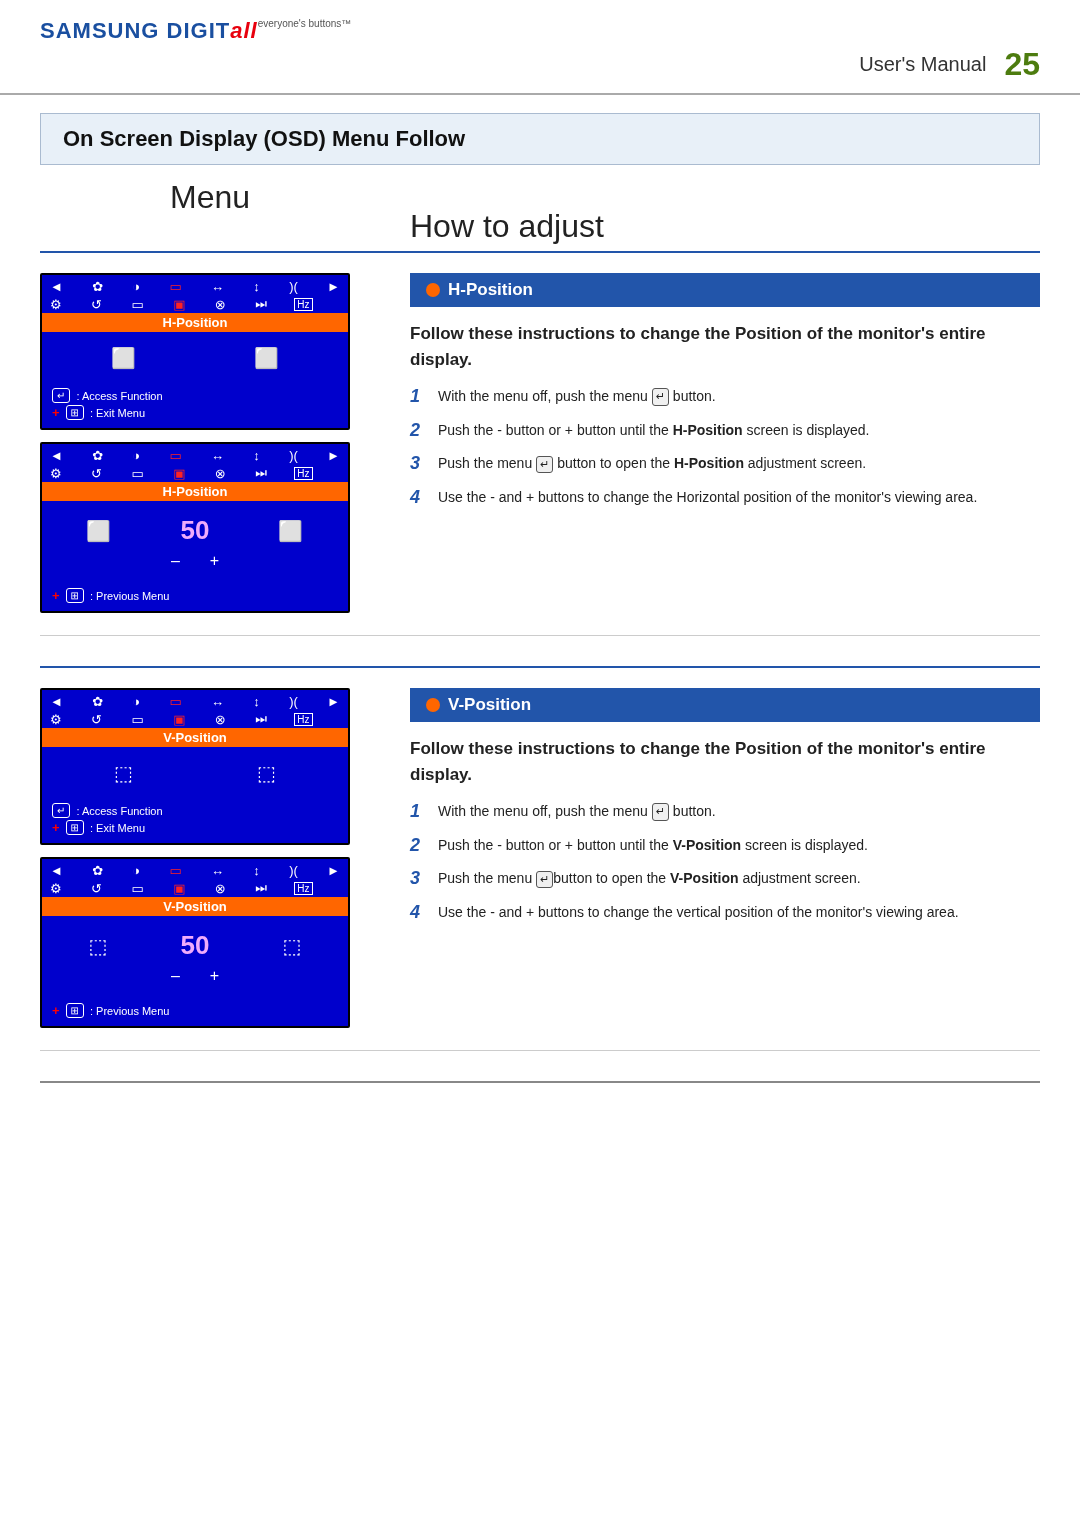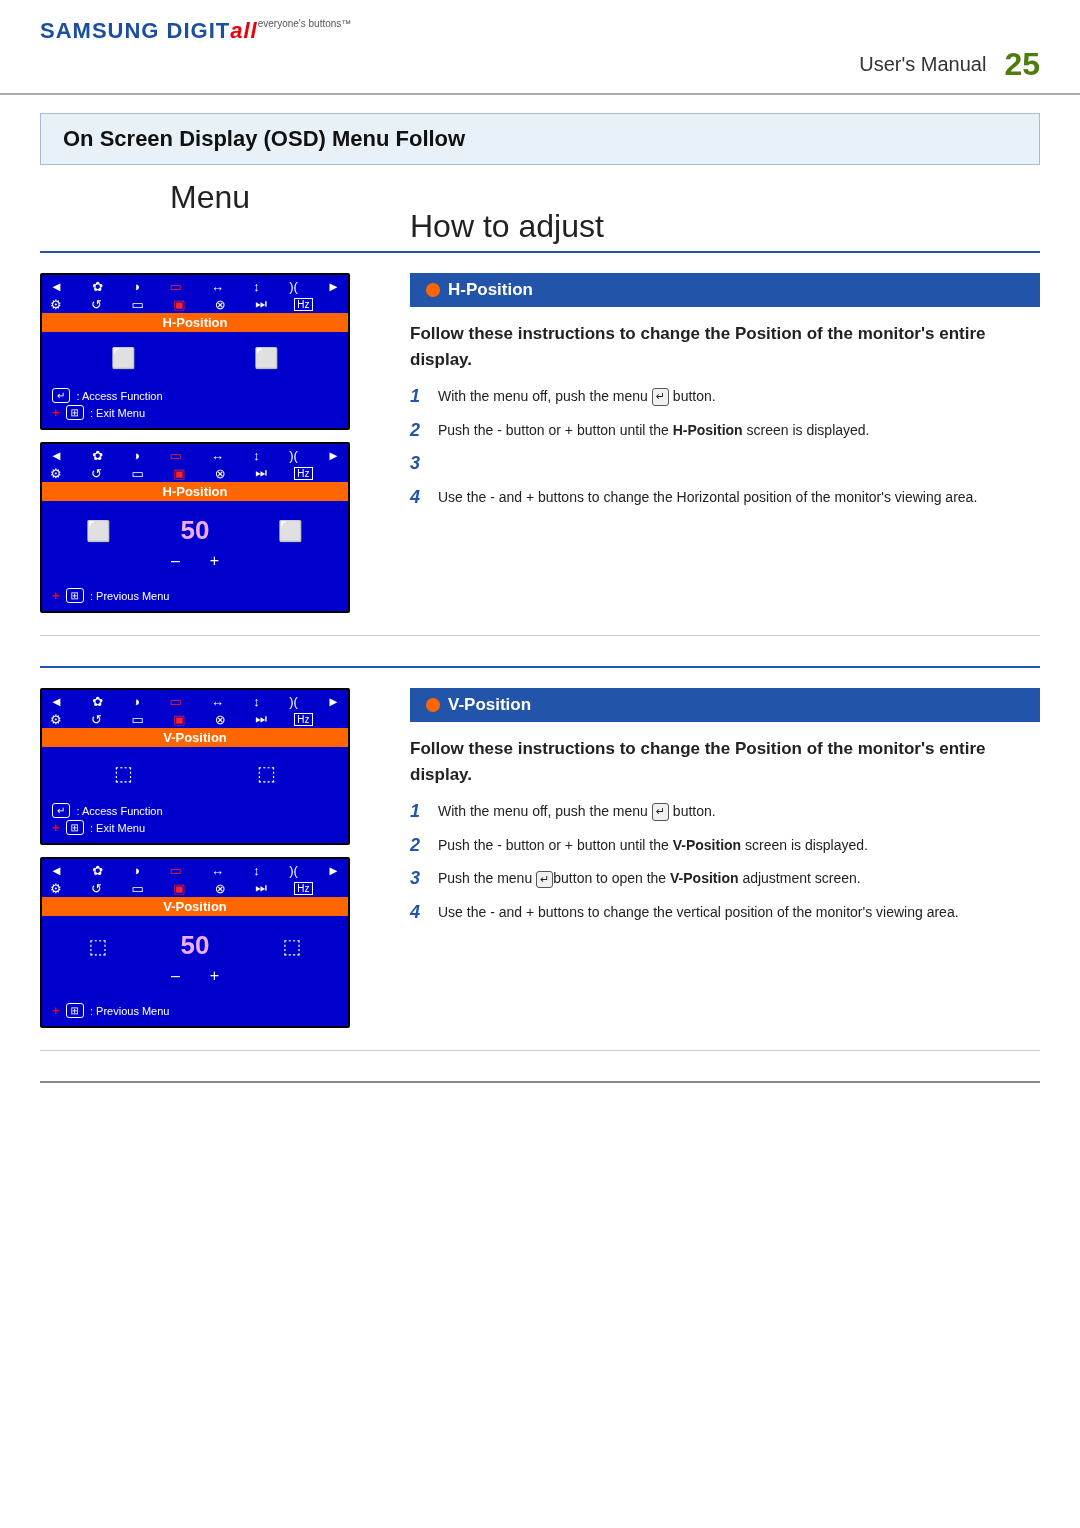--- a/index.html
+++ b/index.html
@@ -364,20 +364,21 @@
       <li class="step-item">
         <span class="step-num">1</span>
         <span class="step-text">With the menu off, push the menu <span class="btn-icon">↵</span> button.</span>
       </li>
       <li class="step-item">
         <span class="step-num">2</span>
         <span class="step-text">Push the  - button or  + button until the  <b>H-Position</b> screen is displayed.</span>
       </li>
       <li class="step-item">
         <span class="step-num">3</span>
+        <span class="step-text">Push the menu <span class="btn-icon">↵</span> button to open the <b>H-Position</b> adjustment screen.</span>
       </li>
       <li class="step-item">
         <span class="step-num">4</span>
         <span class="step-text">Use the  - and  + buttons to change the Horizontal position of the monitor's viewing area.</span>
       </li>
     </ul>
   </div>
 </div>
 
 <div class="section-spacer"></div>

